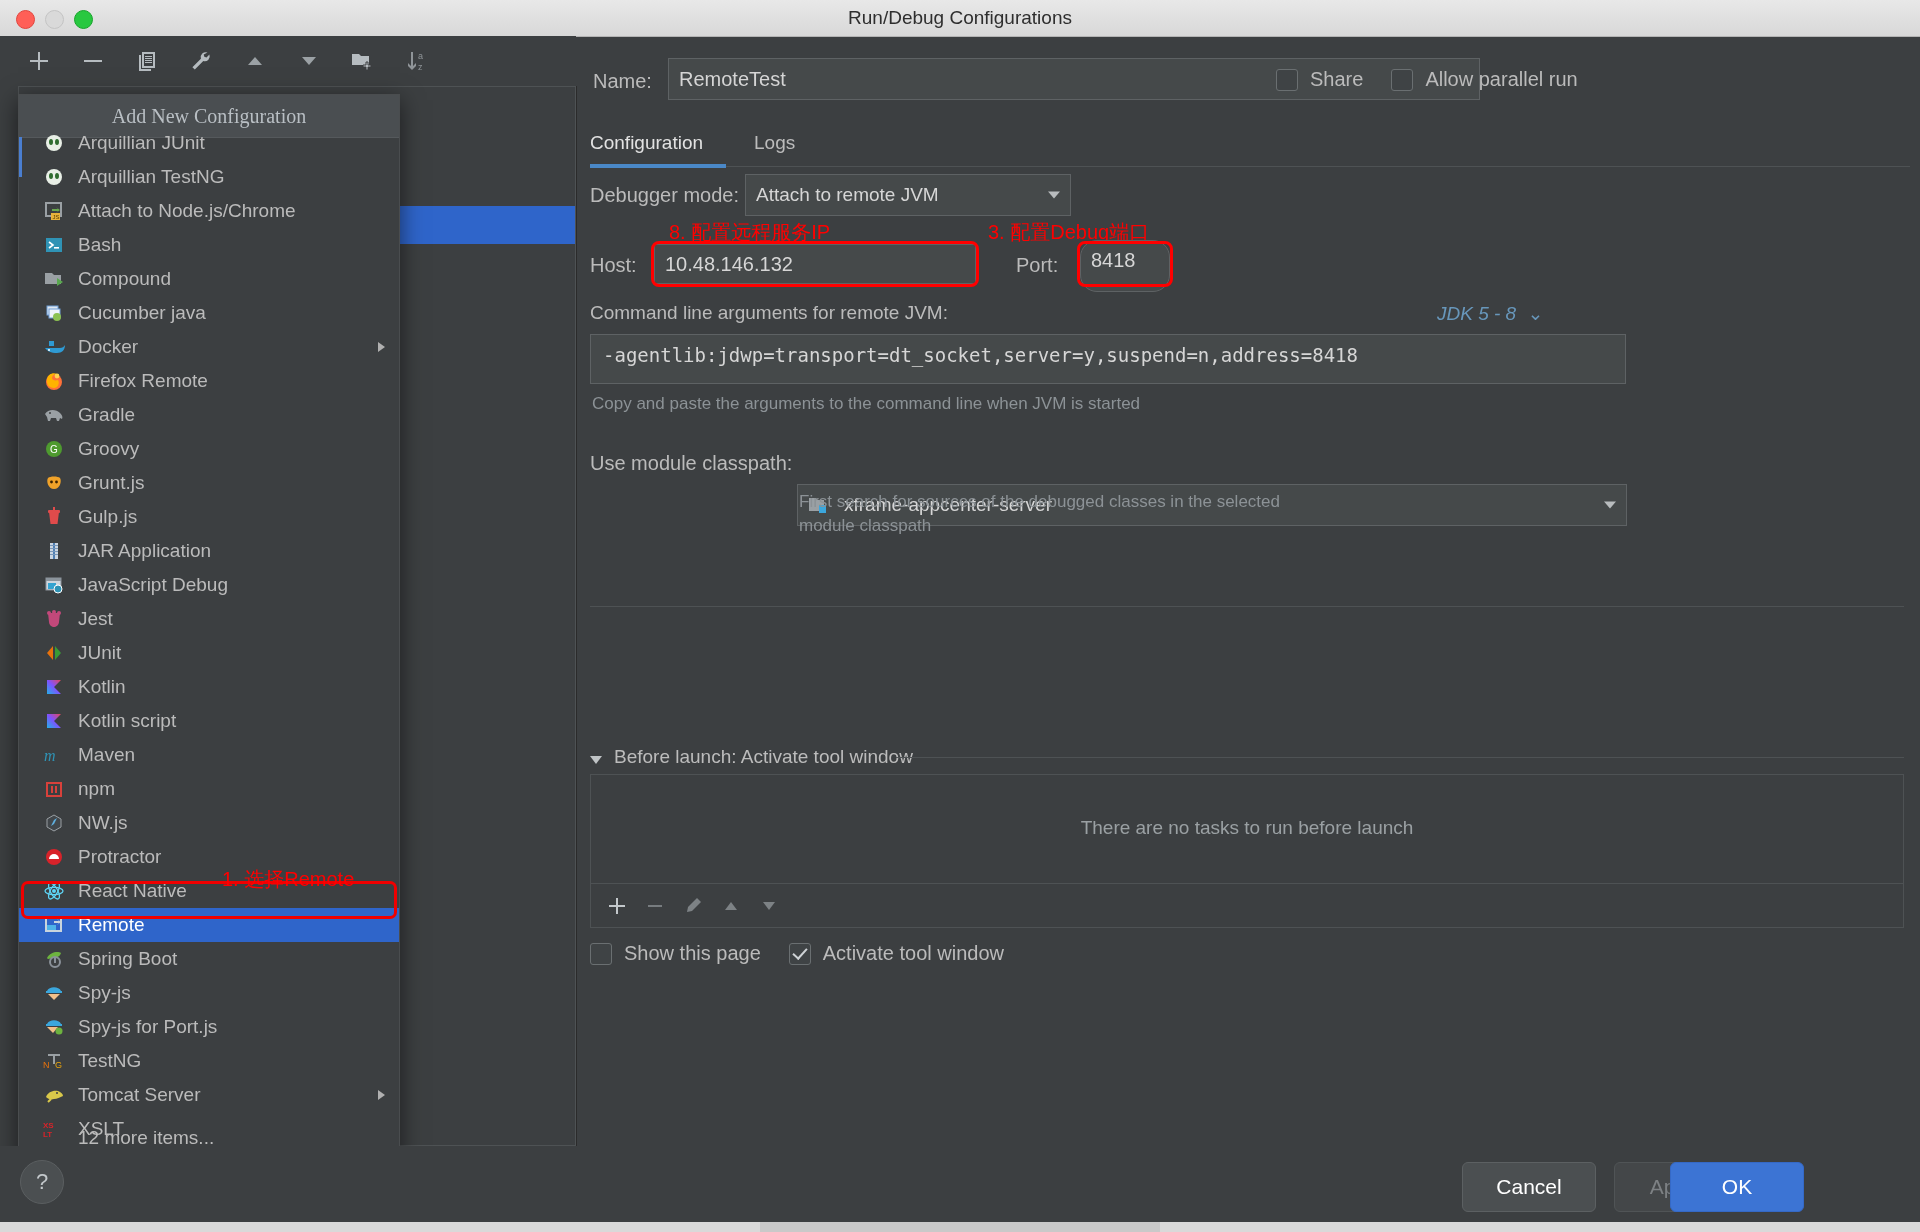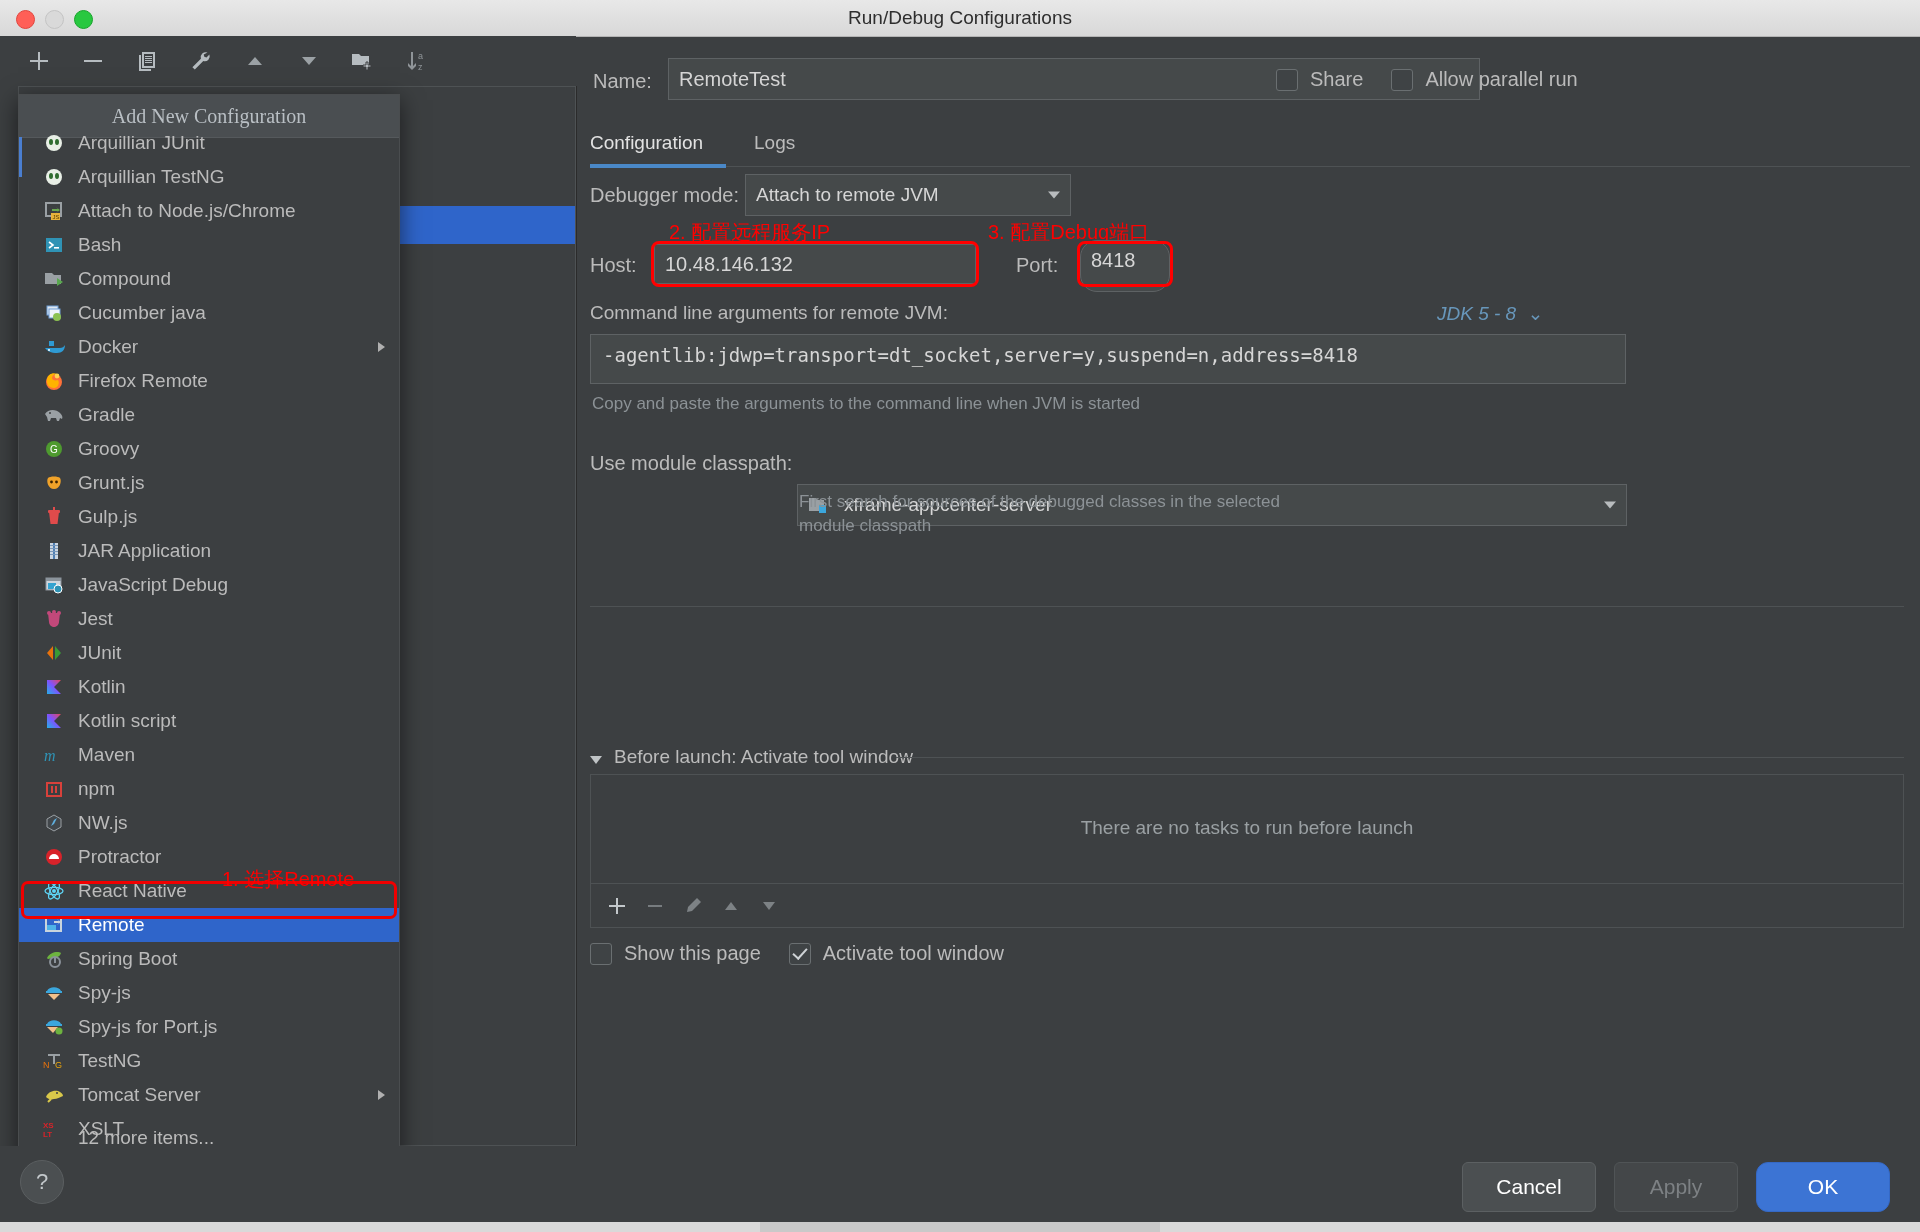--- a/index.html
+++ b/index.html
@@ -610,21 +610,21 @@
     </div>
 
     <div class="conf">
 
       <div class="label row" style="left:14px;top:18px;">Debugger mode:</div>
       <div class="combo row" style="left:169px;top:8px;width:326px;height:42px;">
         <span>Attach to remote JVM</span>
         <span class="caret"></span>
       </div>
 
-      <div class="annot" style="left:93px;top:53px;">2. 配置远程服务IP</div>
+      <div class="annot" style="left:93px;top:53px;">8. 配置远程服务IP</div>
 
       <div class="annot" style="left:412px;top:53px;">3. 配置Debug端口</div>
 
       <div class="label row" style="left:14px;top:88px;">Host:</div>
       <div class="tinput row" style="left:78px;top:78px;width:322px;height:40px;">10.48.146.132</div>
       <div class="ring" style="left:75px;top:75px;width:328px;height:46px;"></div>
 
       <div class="label row" style="left:440px;top:88px;">Port:</div>
       <div class="tinput row" style="left:504px;top:74px;width:90px;height:52px;border-radius:17px;">8418</div>
       <div class="ring" style="left:501px;top:75px;width:96px;height:46px;"></div>
@@ -696,19 +696,19 @@
         <div class="cbox checked" style="margin-left:16px"></div>
         <div class="label">Activate tool window</div>
       </div>
     </div>
   </div>
 
   <div class="footer">
     <div class="helpbtn">?</div>
     <div class="btn grey" style="left:1462px;width:132px;">Cancel</div>
     <div class="btn disabled" style="left:1614px;width:122px;">Apply</div>
-    <div class="btn blue" style="left:1756px;width:132px;border-radius:12px;">OK</div>
+    <div class="btn blue" style="left:1670px;width:132px;">OK</div>
   </div>
 
   <div class="bottom-strip">
     <div class="strip-inner"></div>
   </div>
 </div>
 
 </body></html>

